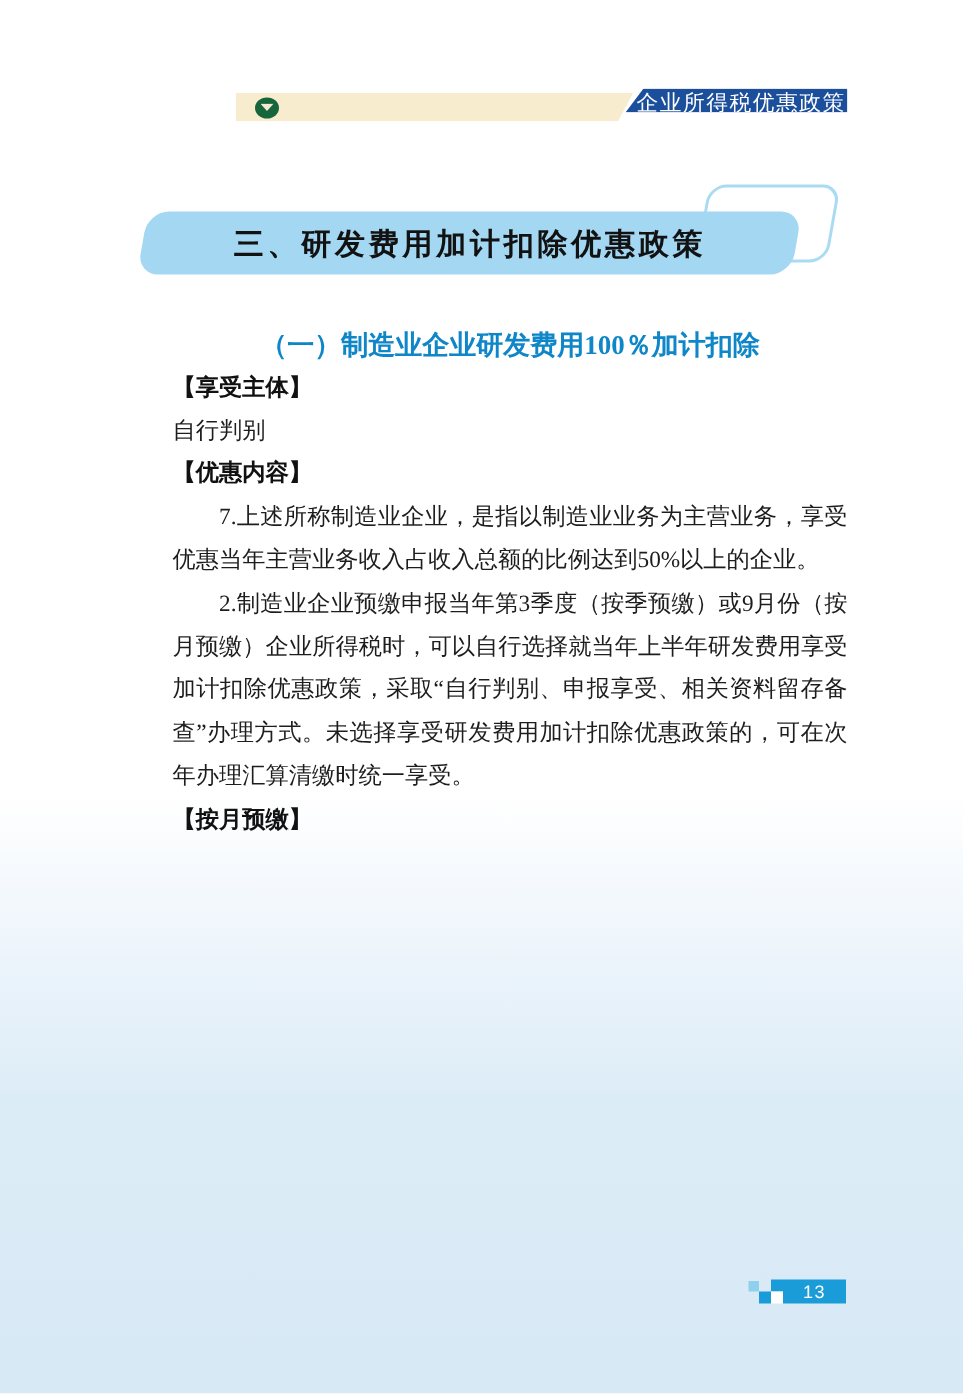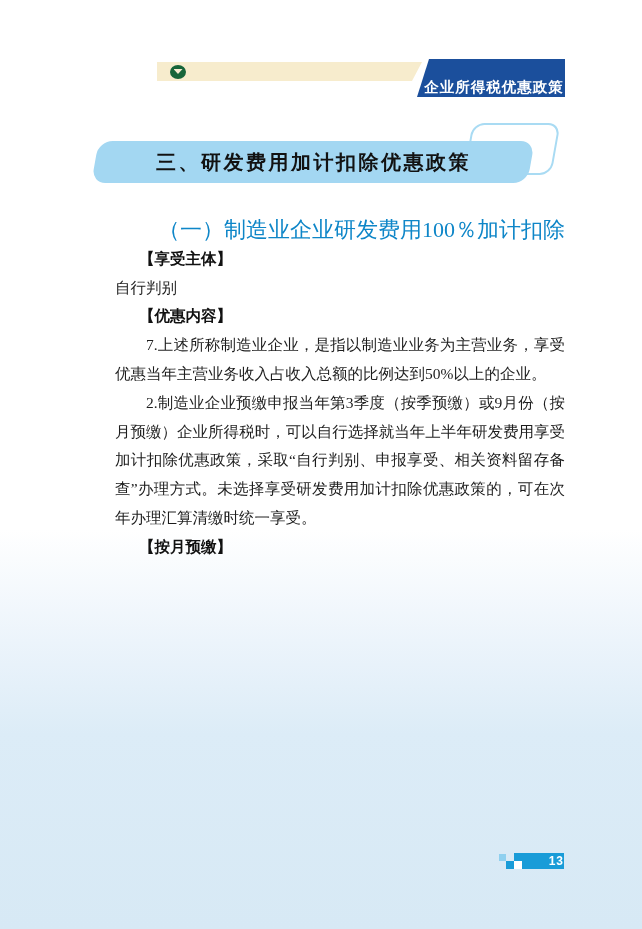--- a/index.html
+++ b/index.html
@@ -18,26 +18,26 @@
   .leaf-badge{
     position:absolute;left:13px;top:2.5px;width:16px;height:14px;
     background:#17653a;border-radius:50%;
     display:flex;align-items:center;justify-content:center;
   }
   .leaf-badge::after{
     content:"";width:9px;height:5px;background:#f5ead0;
     clip-path:polygon(0 0,100% 0,50% 100%);
   }
   .header-tag{
-    position:absolute;left:417px;top:59px;width:148px;height:38px;
+    position:absolute;left:417px;top:59px;width:148px;height:16px;
     background:#1b4f9c;
     clip-path:polygon(12px 0,100% 0,100% 100%,0 100%);
     color:#ffffff;font-family:"Liberation Sans","DejaVu Sans",sans-serif;
-    font-weight:bold;font-size:14.5px;letter-spacing:1px;
-    display:flex;align-items:flex-end;justify-content:center;
+    font-weight:normal;font-size:14.5px;letter-spacing:1px;
+    display:flex;align-items:flex-start;justify-content:center;
     padding-left:6px;box-sizing:border-box;
   }
 
   
   .banner-outline{
     position:absolute;left:468px;top:123px;width:84px;height:48px;
     background:#ffffff;border:2px solid #a9dbf3;border-radius:12px;
     transform:skewX(-10deg);
   }
   .title-banner{
@@ -50,41 +50,41 @@
     font-family:"Liberation Sans","DejaVu Sans",sans-serif;
     font-weight:bold;font-size:20px;color:#121212;letter-spacing:2.5px;
   }
 
   
   .content{
     position:absolute;left:115px;top:216px;width:450px;
     font-size:15.5px;line-height:28.8px;color:#1d1d1d;text-align:justify;
   }
   .sec-heading{
-    margin:0;font-size:22px;line-height:28.8px;font-weight:normal;
-    color:#0e86c8;text-align:right;
+    margin:0;font-size:18px;line-height:28.8px;font-weight:bold;
+    color:#0e86c8;text-align:center;
   }
   .blk-label{
     font-family:"Liberation Sans","DejaVu Sans",sans-serif;
-    font-weight:bold;color:#111;text-align:left;margin-left:24px;
+    font-weight:bold;color:#111;text-align:left;
   }
   .content p{margin:0;text-indent:2em;}
   .content p.flush{text-indent:0;}
 
   
   .px{position:absolute;}
   .px-light{background:#8fd0ef;}
   .px-dark{background:#199cd8;}
   .px-white{background:#ffffff;}
   .page-num-bar{
     position:absolute;left:522px;top:853px;width:42px;height:16px;
     background:#199cd8;color:#ffffff;
     font-family:"Liberation Sans","DejaVu Sans",sans-serif;
-    font-weight:bold;font-size:12px;letter-spacing:1px;
-    display:flex;align-items:center;justify-content:flex-end;
+    font-weight:normal;font-size:12px;letter-spacing:1px;
+    display:flex;align-items:center;justify-content:center;
   }
 </style>
 </head>
 <body>
 
 <div class="page">
 
   <div class="header-cream">
     <span class="leaf-badge"></span>
   </div>

